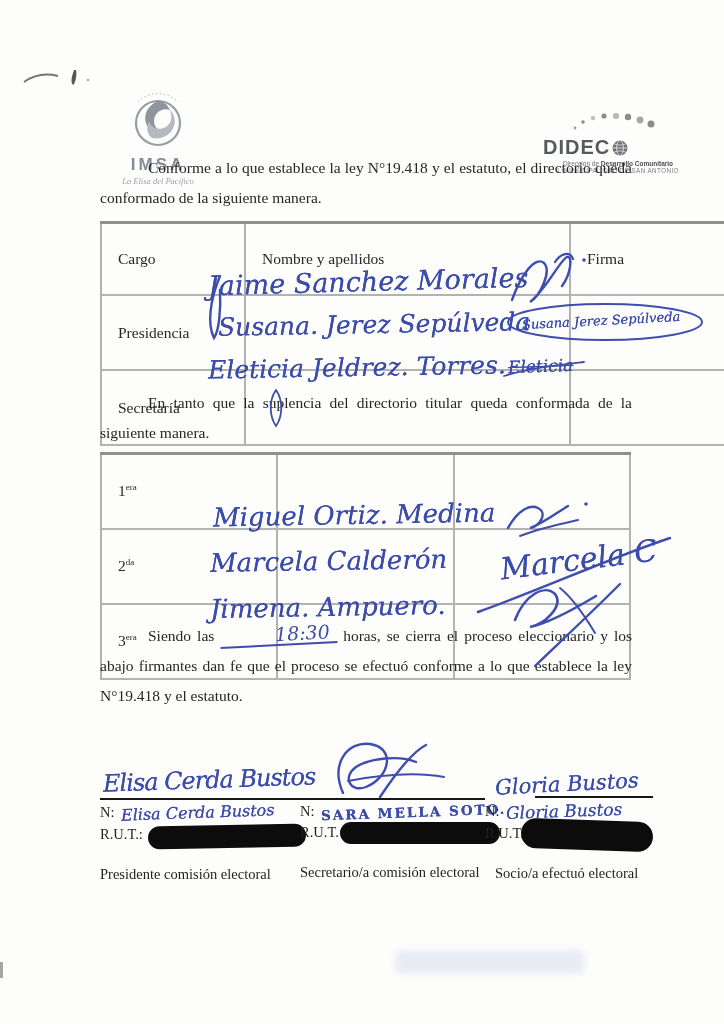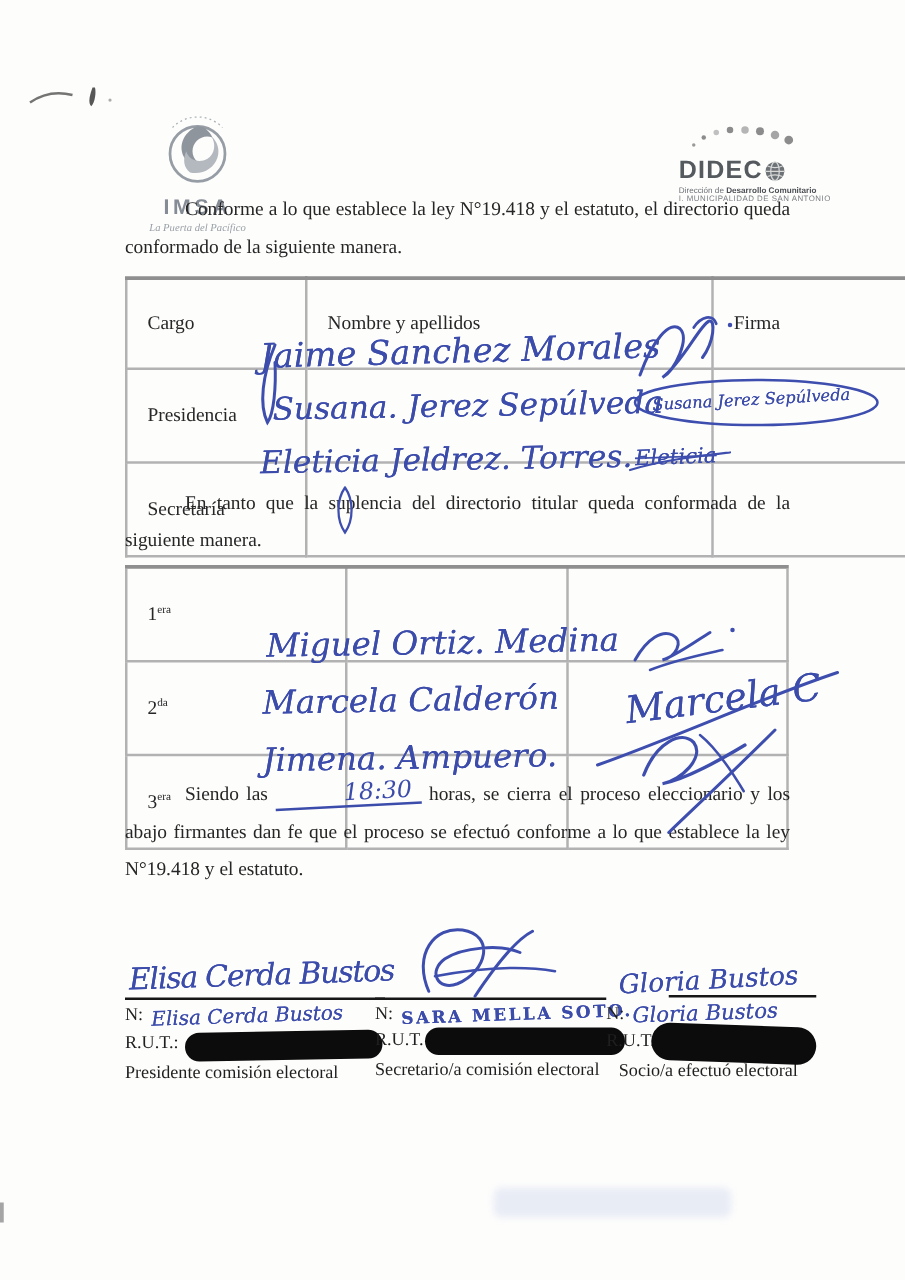--- a/index.html
+++ b/index.html
@@ -7,21 +7,21 @@
     position:relative;width:724px;height:1024px;margin:0 auto;
     background:#fdfdfc;overflow:hidden;
     font-family:"Liberation Serif",serif;color:#2b2b2b;
   }
   .abs{position:absolute;}
   
   .imsa{left:108px;top:92px;width:100px;text-align:center;}
   .imsa-name{font-family:"Liberation Sans",sans-serif;font-weight:bold;font-size:17px;
     letter-spacing:3px;color:#858c95;margin-top:1px;}
   .imsa-tag{font-style:italic;font-size:8.5px;color:#9aa0a6;margin-top:1px;}
-  .dideco{left:543px;top:100px;width:150px;}
+  .dideco{left:543px;top:112px;width:150px;text-align:center;}
   .dideco-name{font-family:"Liberation Sans",sans-serif;font-size:20px;font-weight:bold;
     color:#555a5e;letter-spacing:1px;display:flex;align-items:center;}
   .dideco-sub1{font-family:"Liberation Sans",sans-serif;font-size:6.5px;color:#6b6f73;margin-top:1px;}
   .dideco-sub1 b{color:#4c5054;}
   .dideco-sub2{font-family:"Liberation Sans",sans-serif;font-size:6.3px;color:#7a7e82;letter-spacing:.4px;}
   
   .para{margin:0;width:532px;font-size:15.5px;line-height:30px;text-align:justify;color:#262626;}
   .indent{text-indent:48px;}
   
   table.doc{border-collapse:collapse;table-layout:fixed;width:531px;
@@ -41,21 +41,21 @@
   .time-hand{display:inline-block;font-family:"DejaVu Serif",serif;font-style:italic;
     color:#3c4cab;font-size:19px;border-bottom:2px solid #3c4cab;padding:0 7px;
     transform:rotate(-3deg);line-height:20px;}
   
   .sigblock{font-size:14.5px;color:#1f1f1f;}
   .sigline{border-bottom:2px solid #161616;height:0;}
   .srow{margin-top:3px;display:flex;align-items:center;}
   .rutrow{position:relative;height:25px;margin-top:1px;}
   .rutrow .lbl{position:absolute;left:0;top:3px;}
   .pill{position:absolute;background:#0c0c0c;border-radius:12px;}
-  .role{margin-top:2px;}
+  .role{margin-top:18px;}
   .handname{font-size:16px;margin-left:6px;transform:rotate(-2deg);}
   
   .bleed{background:#e4e8f4;filter:blur(3px);opacity:.8;border-radius:6px;}
 </style>
 </head>
 <body>
 
 <div class="page">
 
   <svg class="abs" style="left:18px;top:62px;" width="90" height="35">
@@ -67,21 +67,21 @@
   <div class="abs imsa">
     <svg width="100" height="58" viewBox="0 0 100 58">
       <g stroke="#979da5" fill="none">
         <path d="M30,10 A28,28 0 0,1 70,10" stroke-width="1" stroke-dasharray="1.5,2.5" opacity=".8"></path>
         <circle cx="50" cy="31" r="22" stroke-width="2.2"></circle>
         <path d="M50,9 C38,14 34,26 40,35 C44,41 52,43 58,40 C52,40 46,36 46,29 C46,21 54,15 62,18 C59,12 55,9 50,9 Z" fill="#8f959c" stroke="none"></path>
         <path d="M44,46 C54,48 63,43 66,34 C68,28 66,21 61,17 C65,23 64,31 58,35 C51,39 43,36 41,29 C38,36 39,42 44,46 Z" fill="#b4b9bf" stroke="none"></path>
       </g>
     </svg>
     <div class="imsa-name">IMSA</div>
-    <div class="imsa-tag">La Puerta del Pacífico</div>
+    <div class="imsa-tag">La Elisa del Pacífico</div>
   </div>
 
   <div class="abs dideco">
     <svg width="110" height="20" viewBox="0 0 110 20">
       <circle cx="12" cy="16" r="1.4" fill="#9a9a9a"></circle>
       <circle cx="20" cy="10" r="1.8" fill="#8c8c8c"></circle>
       <circle cx="30" cy="6" r="2.2" fill="#c0c0c0"></circle>
       <circle cx="41" cy="4" r="2.6" fill="#8c8c8c"></circle>
       <circle cx="53" cy="4" r="3" fill="#b5b5b5"></circle>
       <circle cx="65" cy="5" r="3.2" fill="#8c8c8c"></circle>

